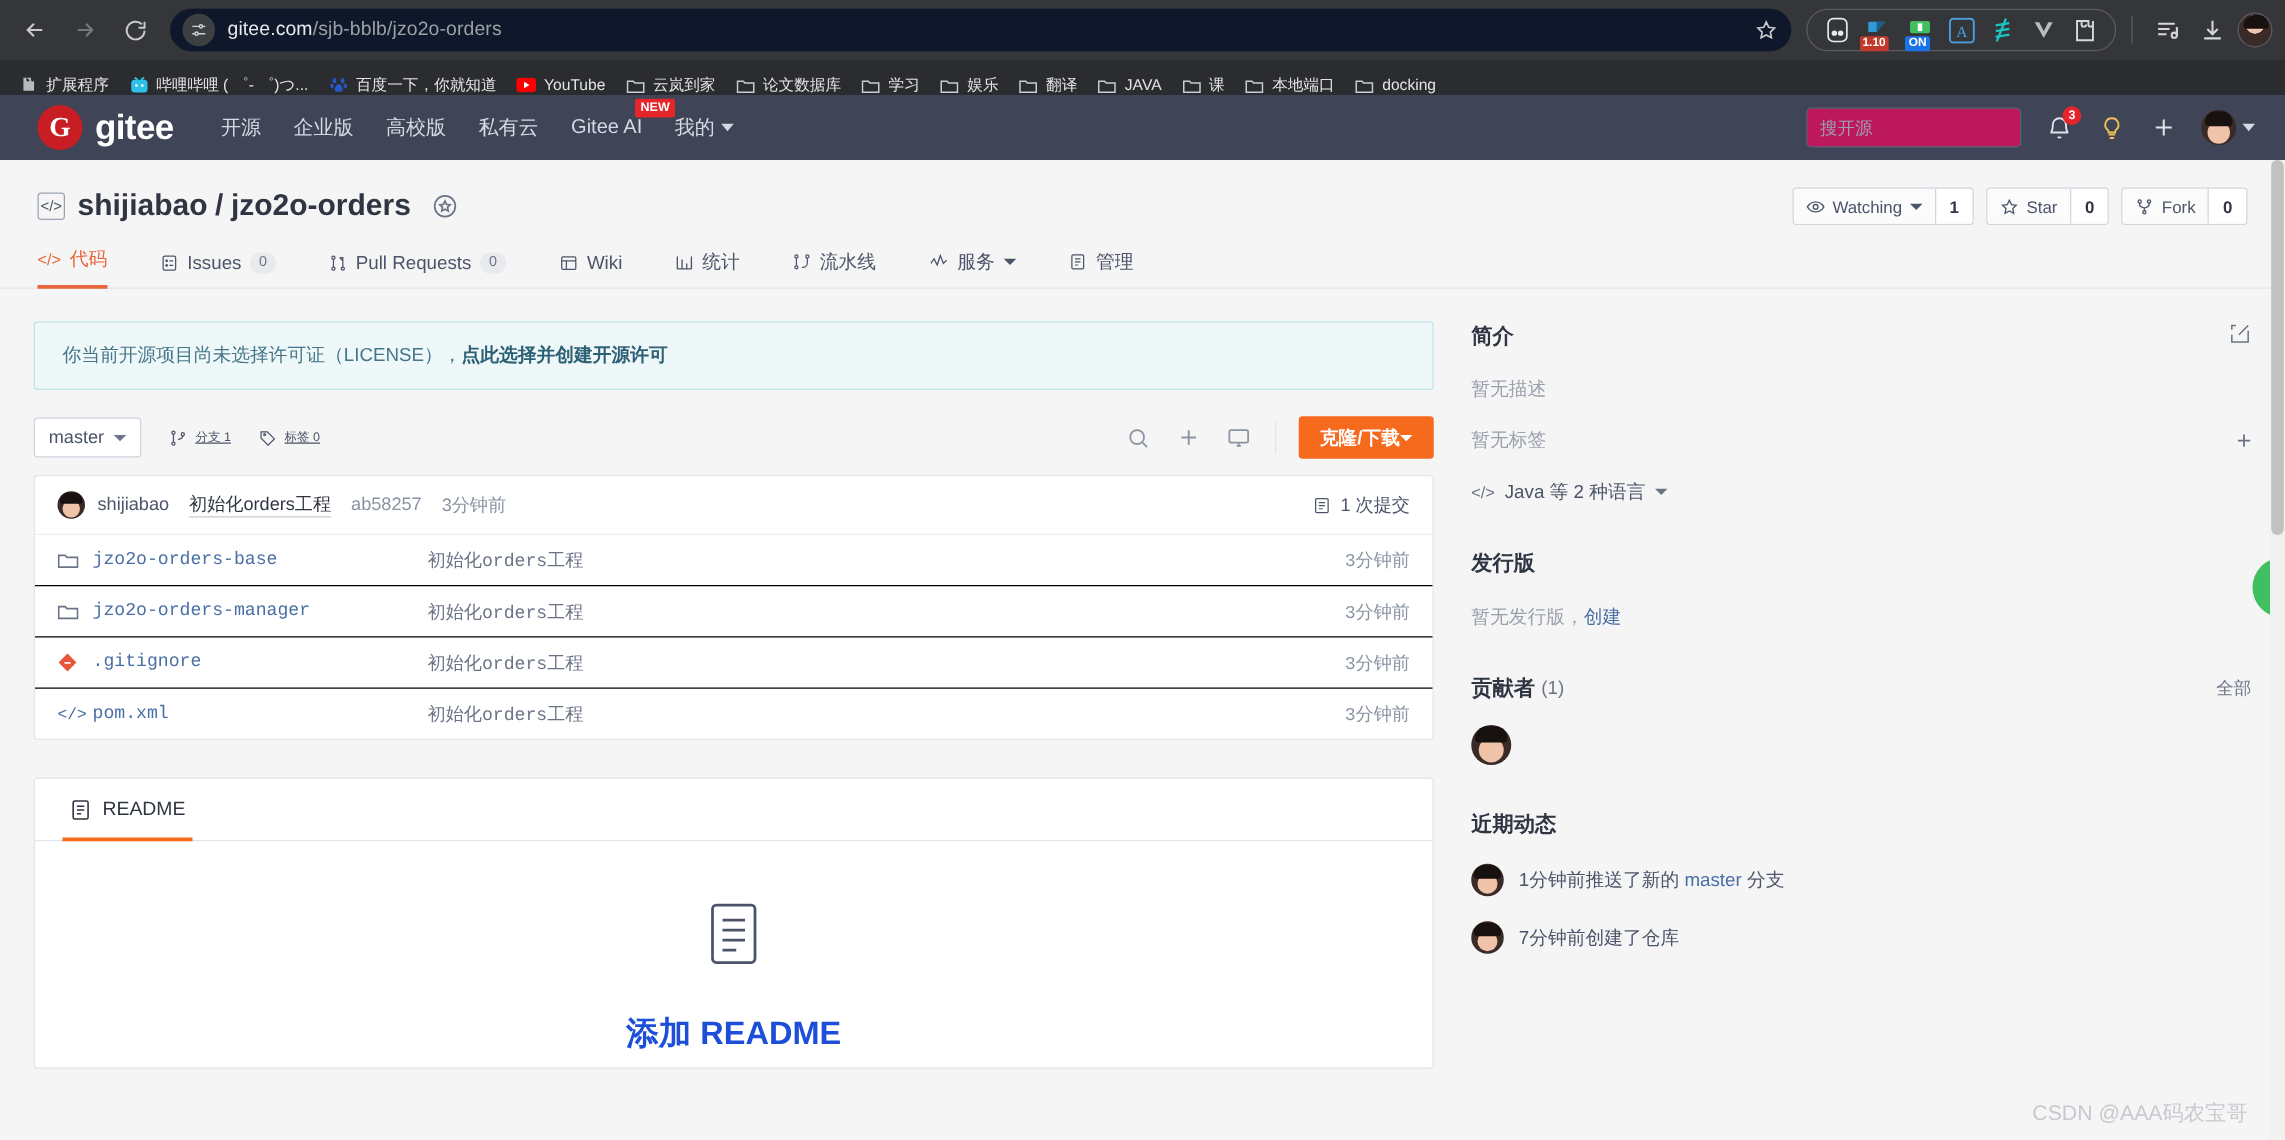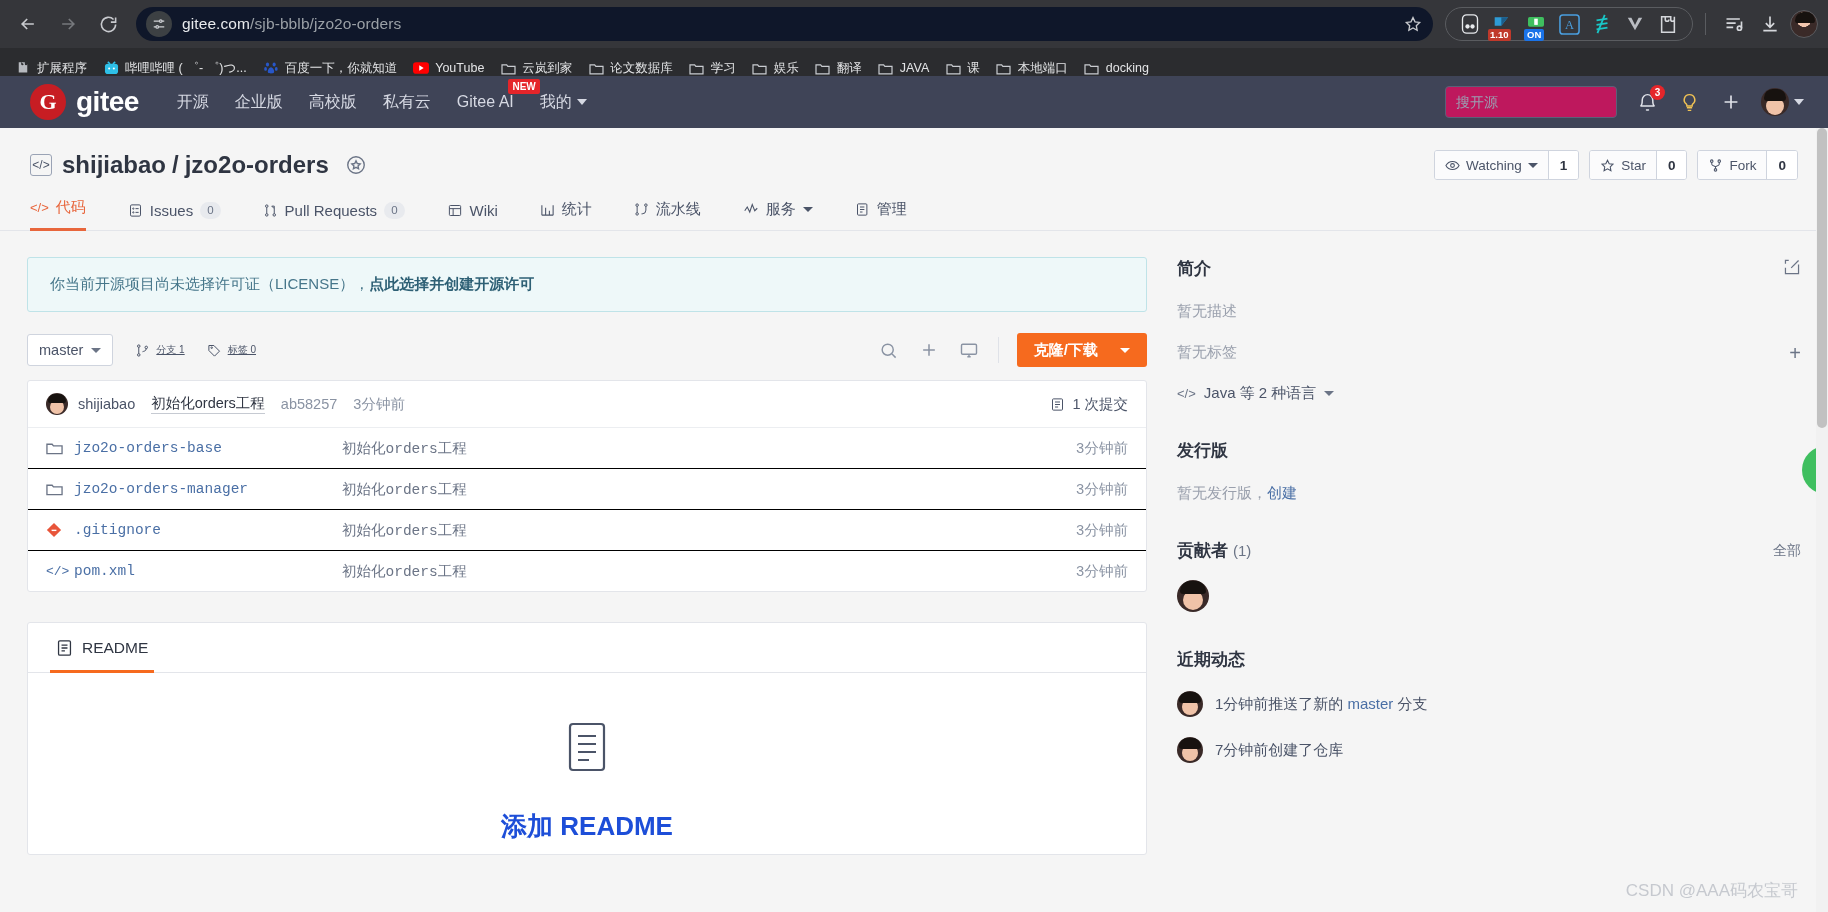--- a/index.html
+++ b/index.html
@@ -235,21 +235,21 @@
     display: flex; align-items: center; gap: 8px; padding: 0 11px;
     font-size: 14.5px; color: #4b5468;
   }
   .branch-meta { display: flex; align-items: center; gap: 22px; margin-left: 22px; font-size: 10px; color: #4b5468; text-decoration: underline; }
   .branch-meta span { display: flex; align-items: center; gap: 6px; }
   .toolbar-right { margin-left: auto; display: flex; align-items: center; gap: 18px; }
   .tb-ico2 { color: #8a93a3; width: 22px;height:22px;display:flex;align-items:center;justify-content:center; }
   .vdiv { width: 1px; height: 26px; background: #dfe2e8; }
   .btn-clone {
     background: #f66a1e; color: #fff; height: 34px; border-radius: 3px;
-    display: flex; align-items: center; gap: 22px; padding: 0 17px;
+    display: flex; align-items: center; gap: 0; padding: 0 17px;
     font-size: 15px; font-weight: bold;
   }
 
   .file-panel { margin-top: 14px; background: #fff; border: 1px solid #e3e5ea; border-radius: 3px; }
   .commit-row { display: flex; align-items: center; padding: 12px 18px; border-bottom: 1px solid #eceef1; font-size: 14.5px; }
   .mini-av { width: 22px; height: 22px; border-radius: 50%; background:#3a2a28; position:relative; overflow:hidden; flex:none; }
   .mini-av::before{content:"";position:absolute;left:4px;top:7px;width:14px;height:14px;border-radius:50%;background:#f0c3a8;}
   .mini-av::after{content:"";position:absolute;left:2px;top:1px;width:18px;height:9px;background:#17120f;border-radius:9px 9px 3px 3px;}
   .c-author { margin-left: 10px; color: #4b5468; }
   .c-msg { margin-left: 16px; color: #2f3542; border-bottom: 1px solid #c6cad2; }

